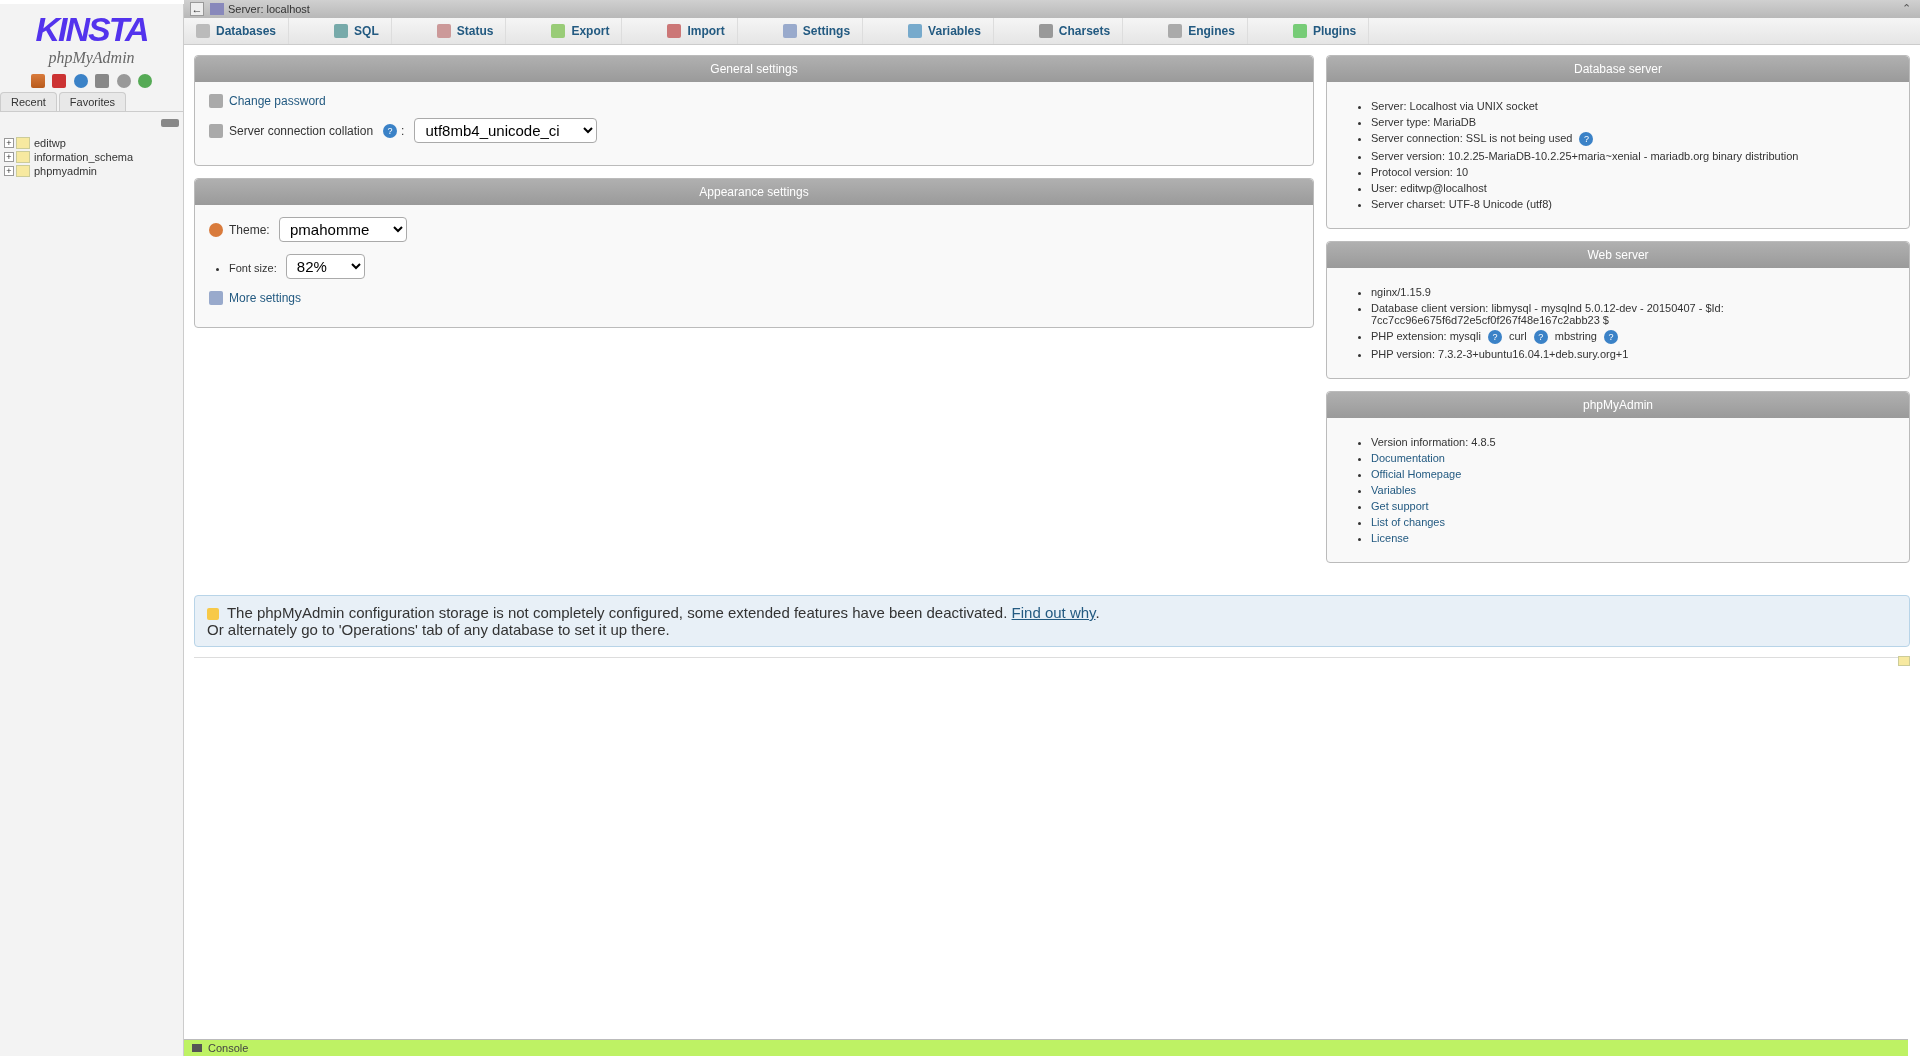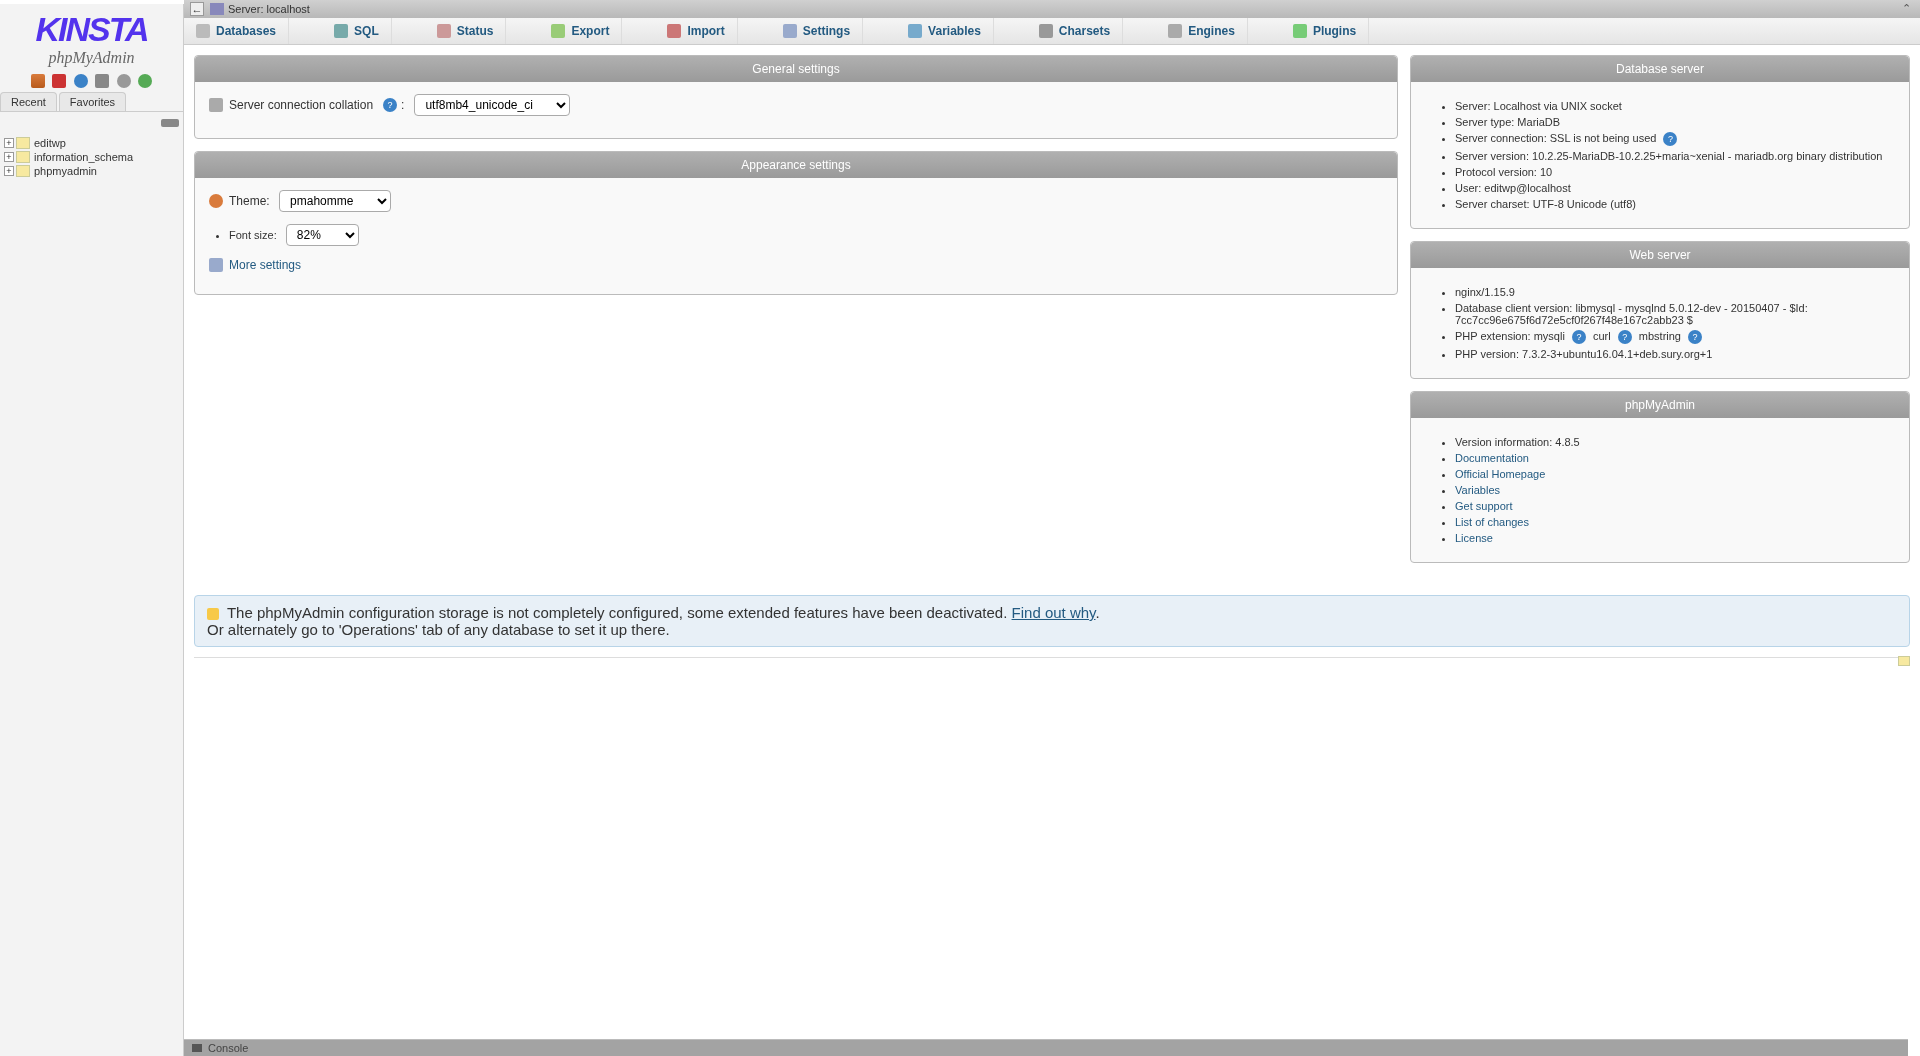--- a/index.html
+++ b/index.html
@@ -28,39 +28,39 @@
 #topbar { background: linear-gradient(#d0d0d0,#b8b8b8); height: 18px; display: flex; align-items: center; padding: 0 6px; font-size: 11px; color: #333; position: relative; }
 #topbar .back { width: 14px; height: 14px; background: #eee; border: 1px solid #999; text-align: center; line-height: 12px; margin-right: 6px; cursor: pointer; }
 #topbar .srvic { width: 14px; height: 12px; background: #88b; margin-right: 4px; }
 #topbar .chev { position: absolute; right: 4px; top: 2px; width: 14px; height: 12px; color: #555; cursor: pointer; }
 #menubar { background: linear-gradient(#f5f5f5,#e5e5e5); border-bottom: 1px solid #ccc; display: flex; padding: 0; gap: 33px; }
 #menubar .tab { display: flex; align-items: center; padding: 6px 12px; border-right: 1px solid #ddd; cursor: pointer; font-size: 12px; font-weight: bold; color: #235a81; }
 #menubar .tab .tic { width: 14px; height: 14px; margin-right: 6px; border-radius: 2px; }
 .tic-db{background:#bbb;} .tic-sql{background:#7aa;} .tic-status{background:#c99;} .tic-export{background:#9c7;} .tic-import{background:#c77;} .tic-settings{background:#9ac;} .tic-vars{background:#7ac;} .tic-charsets{background:#999;} .tic-engines{background:#aaa;} .tic-plugins{background:#7c7;}
 #content { padding: 10px; display: flex; gap: 12px; }
 #left-col { flex: 1; min-width: 0; }
-#right-col { width: 500px; }
+#right-col { width: 584px; }
 .panel { border: 1px solid #bbb; border-radius: 4px; margin-bottom: 12px; background: #f9f9f9; }
 .panel h3 { background: linear-gradient(#b0b0b0,#9a9a9a); color: #fff; font-size: 12px; font-weight: normal; padding: 6px 10px; border-radius: 4px 4px 0 0; text-align: center; }
 .panel .body { padding: 12px 14px; }
 .frow { display: flex; align-items: center; margin-bottom: 10px; font-size: 12px; }
 .frow .ric { width: 14px; height: 14px; margin-right: 6px; border-radius: 2px; background: #aaa; }
 .frow a { color: #235a81; text-decoration: none; }
 .frow label { margin-right: 6px; }
 .help { display: inline-block; width: 14px; height: 14px; background: #3b82c7; border-radius: 50%; color: #fff; font-size: 9px; text-align: center; line-height: 14px; margin: 0 4px; cursor: pointer; }
-select { font-size: 12px; padding: 2px 20px 2px 6px; border: 1px solid #aaa; border-radius: 4px; background: #fff; }
+select { font-size: 15px; padding: 2px 20px 2px 6px; border: 1px solid #aaa; border-radius: 4px; background: #fff; }
 .panel ul { list-style: disc; padding-left: 30px; margin: 4px 0; }
 .panel ul li { font-size: 11px; padding: 2px 0; color: #333; }
 .panel ul li a { color: #235a81; text-decoration: none; }
 #notice { margin: 10px; border: 1px solid #b8d4e8; background: #e8f0f7; border-radius: 4px; padding: 8px 12px; font-size: 15px; color: #333; }
 #notice .warn-ic { display: inline-block; width: 12px; height: 12px; background: #f7c948; border-radius: 2px; margin-right: 4px; vertical-align: middle; }
 #notice a { color: #235a81; }
 #hline { margin: 10px; border-top: 1px solid #ddd; position: relative; }
 #hline .toggle { position: absolute; right: 0; top: -2px; width: 12px; height: 10px; background: #f7e9a0; border: 1px solid #cc9; cursor: pointer; }
-#console { position: fixed; bottom: 0; left: 184px; right: 12px; background: #a3a3a3; border-top: 1px solid #bbb; padding: 2px 8px; font-size: 11px; color: #444; display: flex; align-items: center; }
+#console { position: fixed; bottom: 0; left: 184px; right: 12px; background: #bef264; border-top: 1px solid #bbb; padding: 2px 8px; font-size: 11px; color: #444; display: flex; align-items: center; }
 #console .cic { width: 10px; height: 8px; background: #555; margin-right: 6px; }
 </style>
 </head>
 <body>
 
 <div id="sidebar">
   <div id="logo">
     <div class="kinsta">KINSTA</div>
     <div class="pma">phpMyAdmin</div>
   </div>
@@ -148,20 +148,24 @@
         <span>Plugins</span>
       </div>
     </div>
 
   <div id="content">
     <div id="left-col">
 
       <div class="panel">
         <h3>General settings</h3>
         <div class="body">
+          <div class="frow">
+            <span class="ric"></span>
+            <a href="#">Change password</a>
+          </div>
           <div class="frow">
             <span class="ric"></span>
             <label>Server connection collation</label>
             <span class="help">?</span>:
             &nbsp;&nbsp;
             <select>
               <option>utf8mb4_unicode_ci</option>
             </select>
           </div>
         </div>

